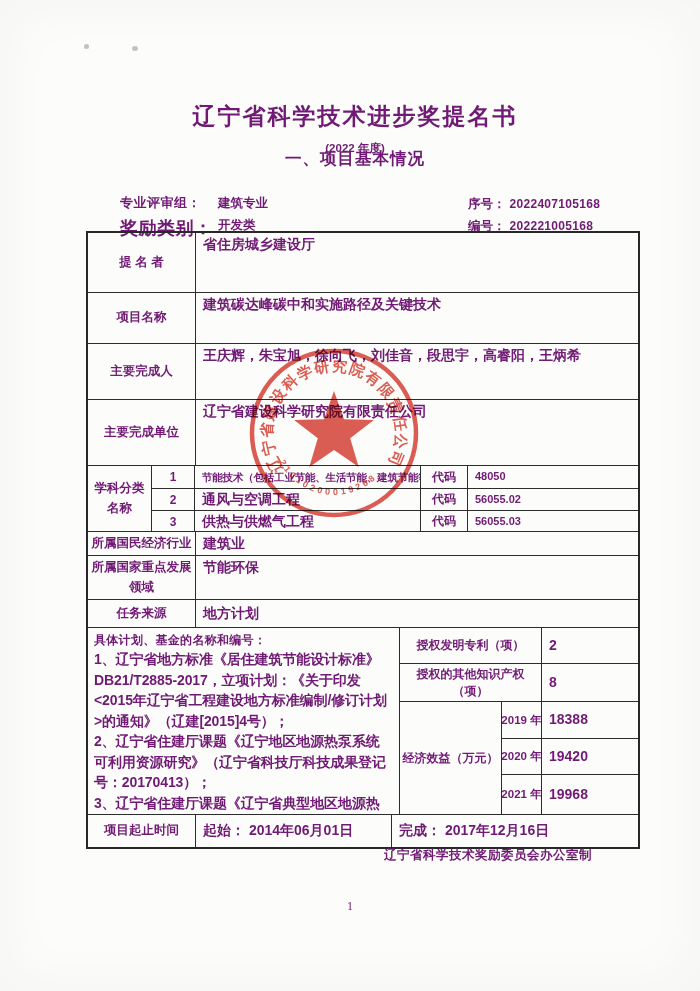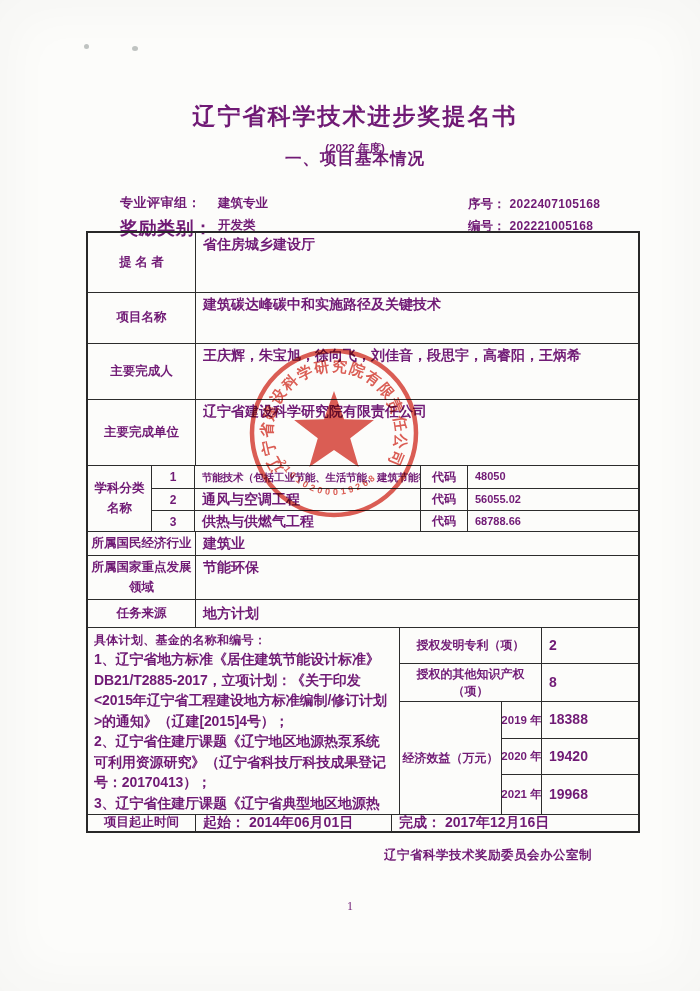--- a/index.html
+++ b/index.html
@@ -54,21 +54,21 @@
   .w42{width:42px;flex:0 0 42px;}
   .w47{width:47px;flex:0 0 47px;}
   .w171{width:171px;flex:0 0 171px;}
   .w305{width:305px;flex:0 0 305px;}
   .w97{width:97px;flex:0 0 97px;}
   .w101{width:101px;flex:0 0 101px;}
   .w196{width:196px;flex:0 0 196px;}
 
   .h59{height:59px;} .h51{height:51px;} .h56{height:56px;} .h66{height:66px;}
   .h24{height:24px;} .h44{height:44px;} .h28{height:28px;} .h187{height:187px;gap:6px;}
-  .h33{height:17px;} .h22{height:22px;flex:0 0 22px;}
+  .h33{height:33px;} .h22{height:22px;flex:0 0 22px;}
   .hp1{height:35px;flex:0 0 35px;} .hp2{height:38px;flex:0 0 38px;}
   .hy{height:36px;flex:0 0 36px;}
 
   .disc-name{font-size:10.5px;letter-spacing:-.2px;white-space:nowrap;}
   .code-val{font-size:11px;}
   .year-cell{font-size:11.5px;white-space:nowrap;}
 
   .plan-cell{padding:3px 6px 0 6px;}
   .plan-title{font-weight:bold;font-size:12px;letter-spacing:.3px;line-height:1.5;}
   .plan-lines{font-weight:bold;font-size:14px;line-height:1.47;white-space:pre-line;
@@ -136,21 +136,21 @@
         <div class="subrow h22 bt">
           <div class="cell ctr w42">2</div>
           <div class="cell value vmid flex1 bl">通风与空调工程</div>
           <div class="cell ctr w47 bl">代码</div>
           <div class="cell value vmid code-val w171 bl">56055.02</div>
         </div>
         <div class="subrow h22 bt">
           <div class="cell ctr w42">3</div>
           <div class="cell value vmid flex1 bl">供热与供燃气工程</div>
           <div class="cell ctr w47 bl">代码</div>
-          <div class="cell value vmid code-val w171 bl">68788.66</div>
+          <div class="cell value vmid code-val w171 bl">56055.03</div>
         </div>
       </div>
     </div>
 
     <div class="trow h24">
       <div class="cell label w107">所属国民经济行业</div>
       <div class="cell value vmid flex1 bl">建筑业</div>
     </div>
 
     <div class="trow h44">

